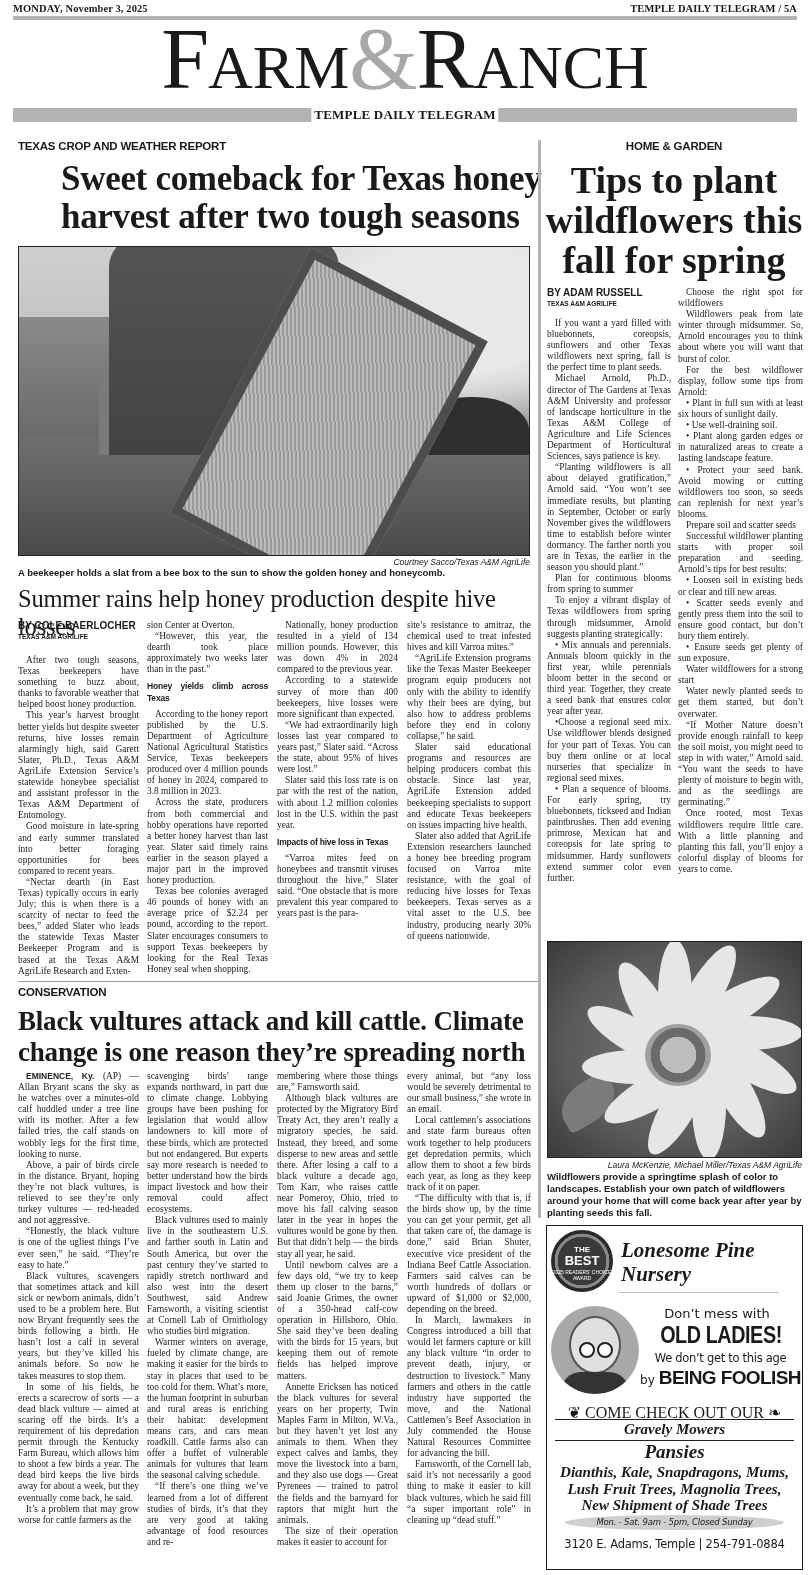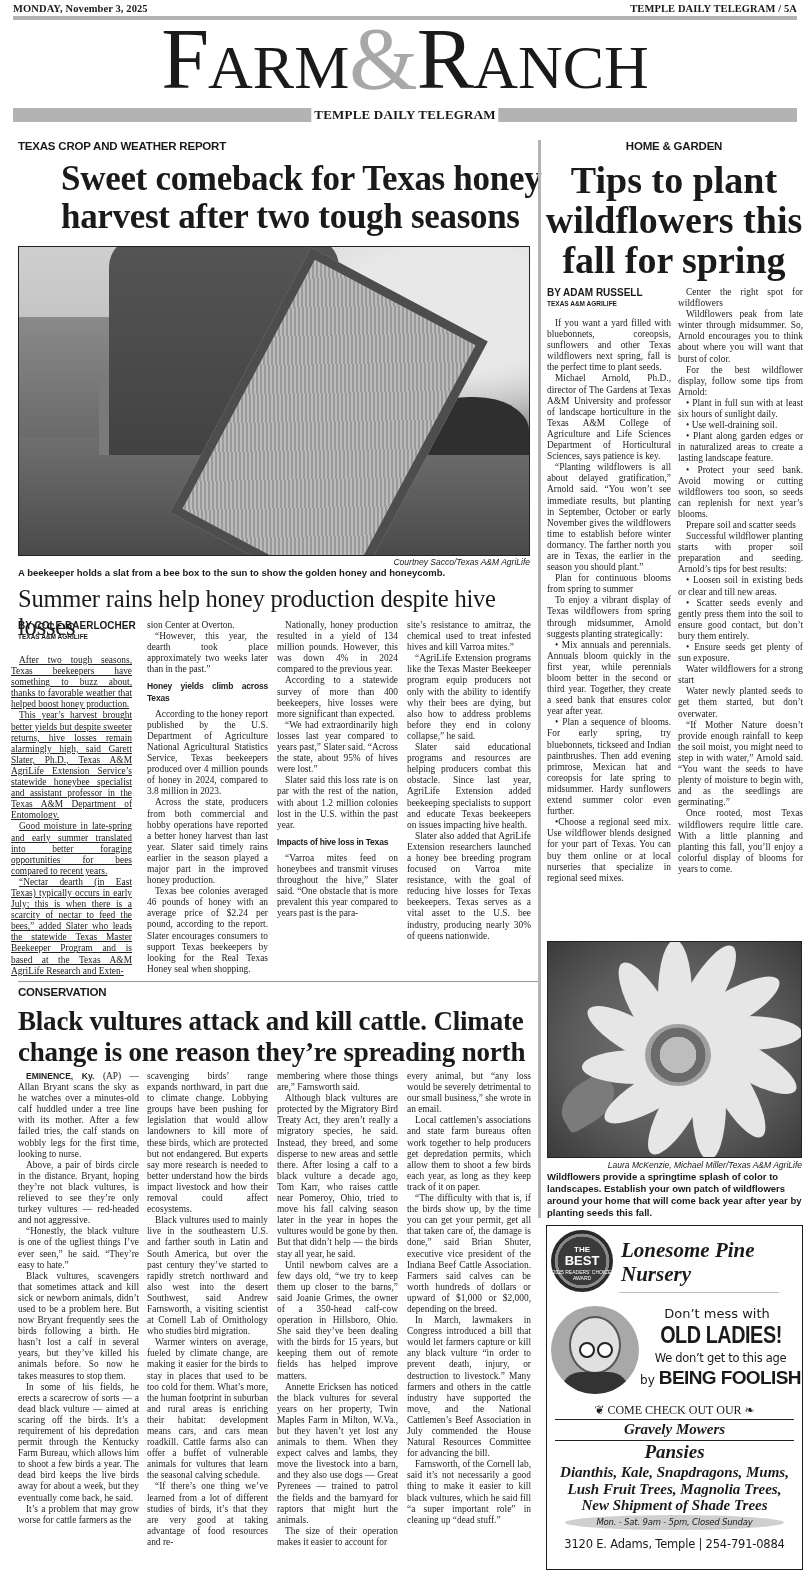--- a/index.html
+++ b/index.html
@@ -81,21 +81,21 @@
   .ad .lady .hair { position: absolute; left: 18px; top: 10px; width: 52px; height: 58px; border-radius: 50%; background: #e0e0e0; border: 2px solid #555; }
   .ad .lady .glass1, .ad .lady .glass2 { position: absolute; top: 36px; width: 16px; height: 16px; border-radius: 50%; border: 2px solid #222; background: #fff; }
   .ad .lady .glass1 { left: 28px; } .ad .lady .glass2 { left: 46px; }
   .ad .lady .body { position: absolute; left: 10px; top: 66px; width: 68px; height: 40px; background: #333; border-radius: 20px 20px 0 0; }
   .ad .t1 { position: absolute; left: 91px; top: 80px; width: 158px; text-align: center; font-family: "DejaVu Sans", sans-serif; font-size: 13px; line-height: 16px; }
   .ad .t2 { position: absolute; left: 93px; top: 95px; width: 162px; text-align: center; font-family: "Liberation Sans", sans-serif; font-weight: bold; font-size: 23px; line-height: 28px; transform: scaleX(0.86); letter-spacing: -0.5px; }
   .ad .t3 { position: absolute; left: 92px; top: 124px; width: 163px; text-align: center; font-family: "DejaVu Sans", sans-serif; font-size: 11.5px; line-height: 16px; letter-spacing: -0.3px; }
   .ad .t4 { position: absolute; left: 92px; top: 141px; width: 163px; text-align: center; white-space: nowrap; }
   .ad .t4 .by { font-family: "DejaVu Sans", sans-serif; font-size: 12px; }
   .ad .t4 .bf { font-family: "Liberation Sans", sans-serif; font-weight: bold; font-size: 19px; letter-spacing: -0.6px; }
-  .ad .come { position: absolute; left: 0; right: 0; top: 177px; text-align: center; font-family: "Liberation Serif", serif; font-size: 12px; }
+  .ad .come { position: absolute; left: 0; right: 0; top: 177px; text-align: center; font-family: "Liberation Serif", serif; font-size: 16px; }
   .ad .rule1 { position: absolute; left: 8px; right: 8px; top: 193px; height: 1px; background: #222; }
   .ad .gravely { position: absolute; left: 0; right: 0; top: 195px; text-align: center; font-family: "Liberation Serif", serif; font-weight: bold; font-style: italic; font-size: 15px; }
   .ad .rule2 { position: absolute; left: 8px; right: 8px; top: 214px; height: 1px; background: #222; }
   .ad .pansies { position: absolute; left: 0; right: 0; top: 215px; text-align: center; font-family: "Liberation Serif", serif; font-weight: bold; font-style: italic; font-size: 19px; }
   .ad .plants { position: absolute; left: 4px; right: 4px; top: 238px; text-align: center; font-family: "Liberation Serif", serif; font-weight: bold; font-style: italic; font-size: 15px; line-height: 16.5px; }
   .ad .hours { position: absolute; left: 18px; right: 18px; top: 289px; height: 15px; border-radius: 50%; background: #cfcfcf; text-align: center; font-family: "DejaVu Sans", sans-serif; font-style: italic; font-size: 8.5px; line-height: 15px; letter-spacing: -0.2px; }
   .ad .address { position: absolute; left: 0; right: 0; top: 310px; text-align: center; font-family: "DejaVu Sans", sans-serif; font-size: 11.5px; line-height: 16px; letter-spacing: -0.2px; }
 </style>
 </head>
 <body>
@@ -125,21 +125,21 @@
 <div class="credit" style="left:18px; width:512px; top:557px;">Courtney Sacco/Texas A&amp;M AgriLife</div>
 <div class="cutline" style="left:18px; width:520px; top:567px;">A beekeeper holds a slat from a bee box to the sun to show the golden honey and honeycomb.</div>
 
 <div class="subhl">Summer rains help honey production despite hive losses</div>
 
 <div class="byline" style="left:18px; top:620px; width:120px;">
   <span class="name">BY COLE BAERLOCHER</span>
   <span class="org">TEXAS A&amp;M AGRILIFE</span>
 </div>
 
-<div class="col" style="left:11px; top:655px; width:121px;text-decoration:underline;">
+<div class="col" style="left:18px; top:655px; width:121px;">
   <p>After two tough seasons, Texas beekeepers have something to buzz about, thanks to favorable weather that helped boost honey production.</p>
   <p>This year’s harvest brought better yields but despite sweeter returns, hive losses remain alarmingly high, said Garett Slater, Ph.D., Texas A&amp;M AgriLife Extension Service’s statewide honeybee specialist and assistant professor in the Texas A&amp;M Department of Entomology.</p>
   <p>Good moisture in late-spring and early summer translated into better foraging opportunities for bees compared to recent years.</p>
   <p>“Nectar dearth (in East Texas) typically occurs in early July; this is when there is a scarcity of nectar to feed the bees,” added Slater who leads the statewide Texas Master Beekeeper Program and is based at the Texas A&amp;M AgriLife Research and Exten-</p>
 </div>
 
 <div class="col" style="left:147px; top:620px; width:121px;">
   <p style="text-indent:0">sion Center at Overton.</p>
   <p>“However, this year, the dearth took place approximately two weeks later than in the past.”</p>
   <div class="subhead">Honey yields climb across Texas</div>
@@ -174,26 +174,26 @@
   <span class="org">TEXAS A&amp;M AGRILIFE</span>
 </div>
 
 <div class="col" style="left:547px; top:318px; width:124px;">
   <p>If you want a yard filled with bluebonnets, coreopsis, sunflowers and other Texas wildflowers next spring, fall is the perfect time to plant seeds.</p>
   <p>Michael Arnold, Ph.D., director of The Gardens at Texas A&amp;M University and professor of landscape horticulture in the Texas A&amp;M College of Agriculture and Life Sciences Department of Horticultural Sciences, says patience is key.</p>
   <p>“Planting wildflowers is all about delayed gratification,” Arnold said. “You won’t see immediate results, but planting in September, October or early November gives the wildflowers time to establish before winter dormancy. The farther north you are in Texas, the earlier in the season you should plant.”</p>
   <p>Plan for continuous blooms from spring to summer</p>
   <p>To enjoy a vibrant display of Texas wildflowers from spring through midsummer, Arnold suggests planting strategically:</p>
   <p>• Mix annuals and perennials. Annuals bloom quickly in the first year, while perennials bloom better in the second or third year. Together, they create a seed bank that ensures color year after year.</p>
+  <p>•Choose a regional seed mix. Use wildflower blends designed for your part of Texas. You can buy them online or at local nurseries that specialize in regional seed mixes.</p>
   <p>• Plan a sequence of blooms. For early spring, try bluebonnets, tickseed and Indian paintbrushes. Then add evening primrose, Mexican hat and coreopsis for late spring to midsummer. Hardy sunflowers extend summer color even further.</p>
-  <p>•Choose a regional seed mix. Use wildflower blends designed for your part of Texas. You can buy them online or at local nurseries that specialize in regional seed mixes.</p>
 </div>
 
 <div class="col" style="left:678px; top:287px; width:125px;">
-  <p>Center the right spot for wildflowers</p>
+  <p>Choose the right spot for wildflowers</p>
   <p>Wildflowers peak from late winter through midsummer. So, Arnold encourages you to think about where you will want that burst of color.</p>
   <p>For the best wildflower display, follow some tips from Arnold:</p>
   <p>• Plant in full sun with at least six hours of sunlight daily.</p>
   <p>• Use well-draining soil.</p>
   <p>• Plant along garden edges or in naturalized areas to create a lasting landscape feature.</p>
   <p>• Protect your seed bank. Avoid mowing or cutting wildflowers too soon, so seeds can replenish for next year’s blooms.</p>
   <p>Prepare soil and scatter seeds</p>
   <p>Successful wildflower planting starts with proper soil preparation and seeding. Arnold’s tips for best results:</p>
   <p>• Loosen soil in existing beds or clear and till new areas.</p>
   <p>• Scatter seeds evenly and gently press them into the soil to ensure good contact, but don’t bury them entirely.</p>

